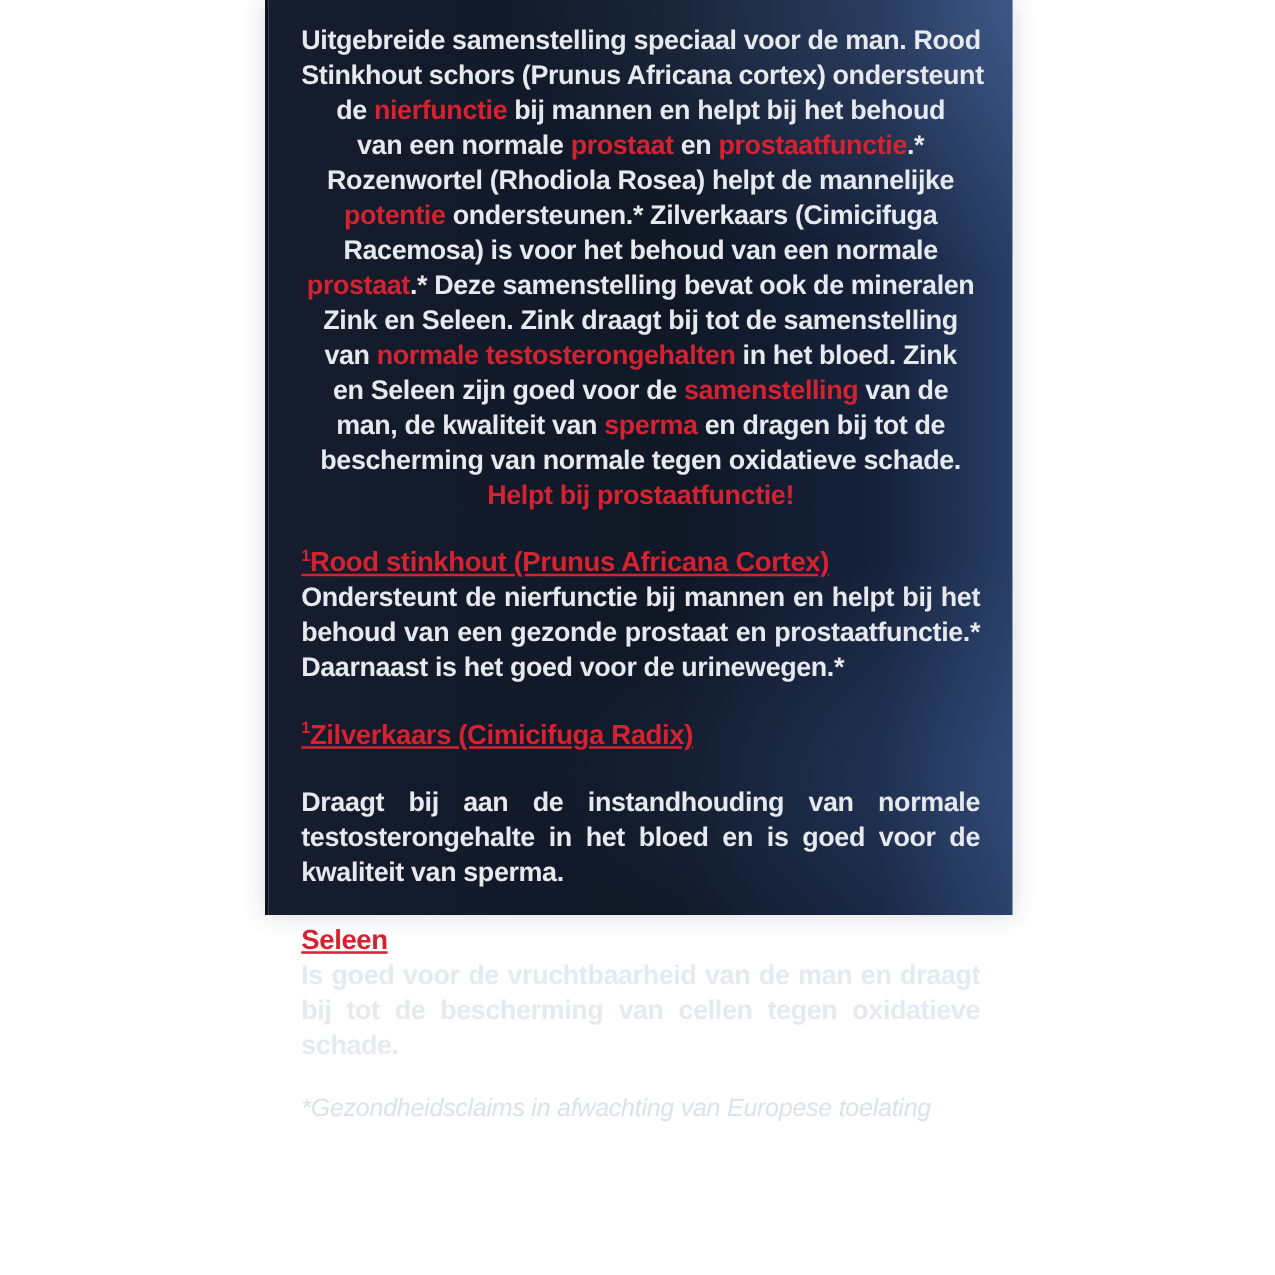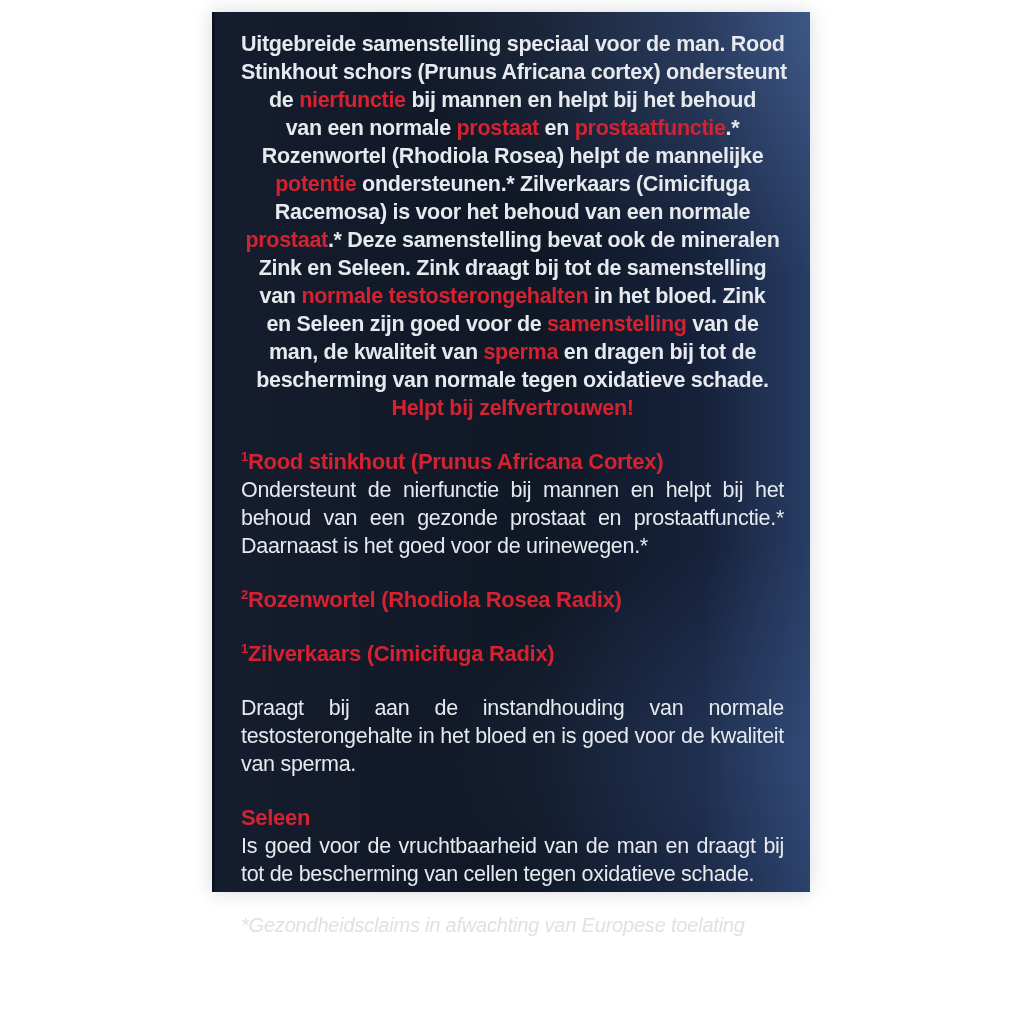--- a/index.html
+++ b/index.html
@@ -10,22 +10,22 @@
   *{margin:0;padding:0;box-sizing:border-box;}
   html,body{width:1020px;height:1020px;}
   body{
     background:#ffffff;
     font-family:"Liberation Sans", sans-serif;
     position:relative;
     overflow:hidden;
   }
   .panel{
     position:absolute;
-    left:212px; top:12px;
-    width:598px; height:880px;
+    left:212px; top:0;
+    width:598px; height:732px;
     padding:18px 26px 0 26px;
     background:
       radial-gradient(130% 55% at 103% 0%, rgba(96,132,192,0.38) 0%, rgba(96,132,192,0) 55%),
       radial-gradient(120% 45% at 103% 85%, rgba(70,105,165,0.30) 0%, rgba(70,105,165,0) 55%),
       linear-gradient(to right, #151d2e 0%, #101826 55%, #16213a 82%, #283d64 100%);
     border-left:3px solid #0c1220;
     box-shadow:0 0 18px rgba(40,50,70,0.18);
     color:var(--white-txt);
   }
   .intro{
@@ -37,29 +37,30 @@
   }
   .intro-line{white-space:nowrap;}
   .red{color:var(--red);}
   .section{margin-top:26px;}
   .sec-title{
     color:var(--red);
     font-weight:bold;
     font-size:22px;
     line-height:28px;
     letter-spacing:-0.3px;
+    text-decoration:underline;
   }
   .sec-title sup{
     font-size:13px;
     line-height:0;
     vertical-align:super;
   }
   .sec-body{
     font-size:21.5px;
-    font-weight:normal;
+    font-weight:bold;
     line-height:28px;
     letter-spacing:-0.3px;
     text-align:left;
   }
   .sec-body.justify{text-align:justify;}
   .footnote{
     margin-top:24px;
     font-style:italic;
     font-size:20px;
     line-height:26px;
@@ -79,29 +80,28 @@
       <div class="intro-line"><span>van een normale </span><span class="red">prostaat</span><span> en </span><span class="red">prostaatfunctie</span><span>.*</span></div>
       <div class="intro-line"><span>Rozenwortel (Rhodiola Rosea) helpt de mannelijke</span></div>
       <div class="intro-line"><span class="red">potentie</span><span> ondersteunen.* Zilverkaars (Cimicifuga</span></div>
       <div class="intro-line"><span>Racemosa) is voor het behoud van een normale</span></div>
       <div class="intro-line"><span class="red">prostaat</span><span>.* Deze samenstelling bevat ook de mineralen</span></div>
       <div class="intro-line"><span>Zink en Seleen. Zink draagt bij tot de samenstelling</span></div>
       <div class="intro-line"><span>van </span><span class="red">normale testosterongehalten</span><span> in het bloed. Zink</span></div>
       <div class="intro-line"><span>en Seleen zijn goed voor de </span><span class="red">samenstelling</span><span> van de</span></div>
       <div class="intro-line"><span>man, de kwaliteit van </span><span class="red">sperma</span><span> en dragen bij tot de</span></div>
       <div class="intro-line"><span>bescherming van normale tegen oxidatieve schade.</span></div>
-      <div class="intro-line"><span class="red">Helpt bij zelfvertrouwen!</span></div>
+      <div class="intro-line"><span class="red">Helpt bij prostaatfunctie!</span></div>
     </div>
   <div>
       <div class="section">
         <div class="sec-title"><sup>1</sup>Rood stinkhout (Prunus Africana Cortex)</div>
         <div class="sec-body justify">Ondersteunt de nierfunctie bij mannen en helpt bij het behoud van een gezonde prostaat en prostaatfunctie.* Daarnaast is het goed voor de urinewegen.*</div>
       </div>
       <div class="section">
-        <div class="sec-title"><sup>2</sup>Rozenwortel (Rhodiola Rosea Radix)</div>
       </div>
       <div class="section">
         <div class="sec-title"><sup>1</sup>Zilverkaars (Cimicifuga Radix)</div>
       </div>
       <div class="section">
         <div class="sec-body justify">Draagt bij aan de instandhouding van normale testosterongehalte in het bloed en is goed voor de kwaliteit van sperma.</div>
       </div>
       <div class="section">
         <div class="sec-title">Seleen</div>
         <div class="sec-body justify">Is goed voor de vruchtbaarheid van de man en draagt bij tot de bescherming van cellen tegen oxidatieve schade.</div>

